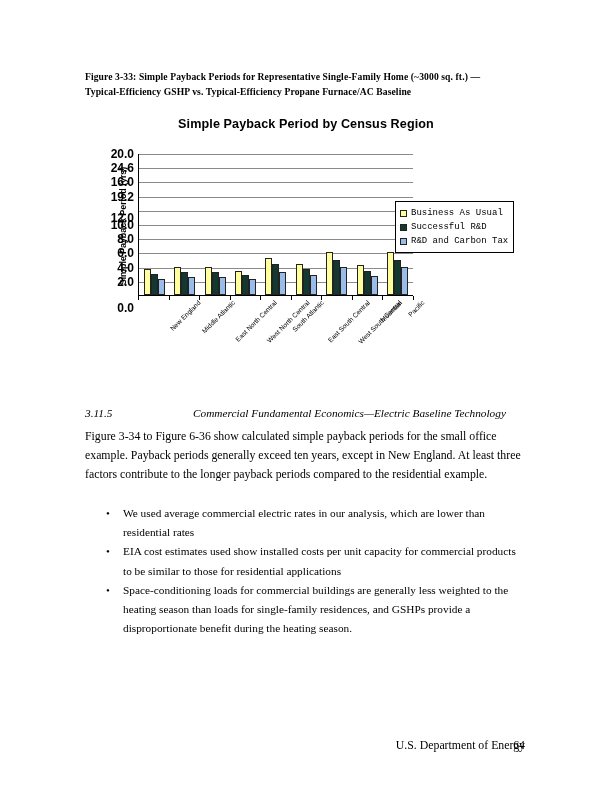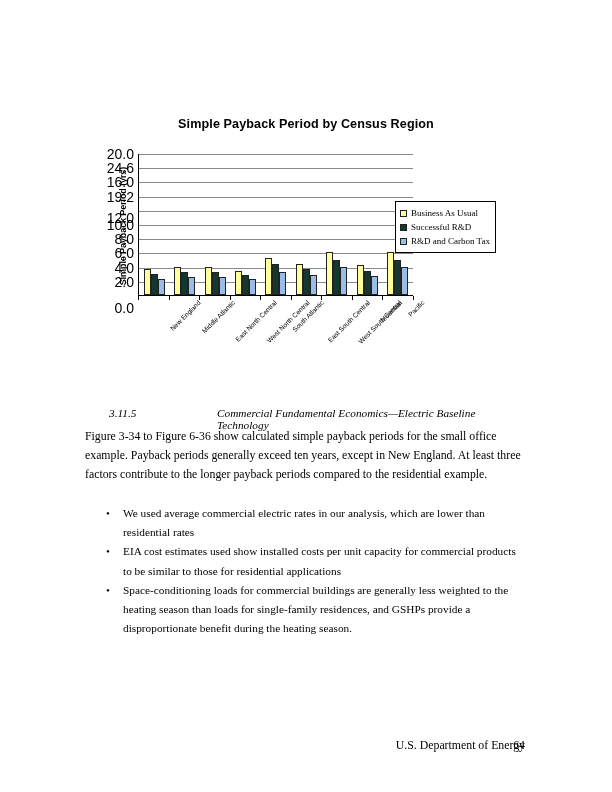--- a/index.html
+++ b/index.html
@@ -69,24 +69,25 @@
   
   .y-ticks {
     position:absolute;
     left:24px; top:0;
     width:27px; height:142px;
   }
   .y-tick {
     position:absolute;
     right:2px;
     font-family:"Liberation Sans", sans-serif;
-    font-size:14px;
+    font-size:12px;
     line-height:8px;
     transform:translateY(-50%);
     white-space:nowrap;
+    font-weight:bold;
   }
 
   
   .plot {
     position:absolute;
     left:53px; top:0;
     width:275px; height:142px;
     border-left:1px solid #000;
     border-bottom:1px solid #000;
     box-sizing:border-box;
@@ -177,34 +178,34 @@
   .swatch {
     width:7px; height:7px;
     border:0.8px solid #222;
     box-sizing:border-box;
     flex:0 0 auto;
   }
   .swatch.s0 { background:#ffff9e; }
   .swatch.s1 { background:#12382f; }
   .swatch.s2 { background:#99bde8; }
   .legend-label {
-    font-family:Liberation Serif, serif;
+    font-family:Liberation Mono, monospace;
     font-size:9px;
     white-space:nowrap;
   }
 
   
   .section-head {
     position:absolute;
     left:85px; top:407px; width:440px;
     font-style:italic;
     font-size:11.3px;
     display:flex;
   }
-  .section-num { width:108px; flex:0 0 auto;margin-left:24px; }
+  .section-num { width:108px; flex:0 0 auto; }
   .section-title { flex:1 1 auto; }
 
   .body-para {
     position:absolute;
     left:85px; top:427px; width:440px;
     font-size:11.8px;
     line-height:19.2px;
     text-align:left;
   }
 
@@ -239,20 +240,24 @@
   .footer-page {
     position:absolute;
     right:0; top:0;
   }
 </style>
 </head>
 <body>
 
 <div class="page">
 
+  <div class="fig-caption">
+    <span>Figure 3-33:  Simple Payback Periods for Representative Single-Family Home (~3000 sq. ft.) —</span><br>
+    <span>Typical-Efficiency GSHP vs. Typical-Efficiency Propane Furnace/AC Baseline</span>
+  </div>
 
   <div class="chart-block">
 
     <div class="chart-title">Simple Payback Period by Census Region</div>
 
     <div class="plot-wrap">
 
       <div class="y-axis-title">Simple Payback Period (yrs)</div>
 
       <div class="y-ticks" id="y-ticks">

